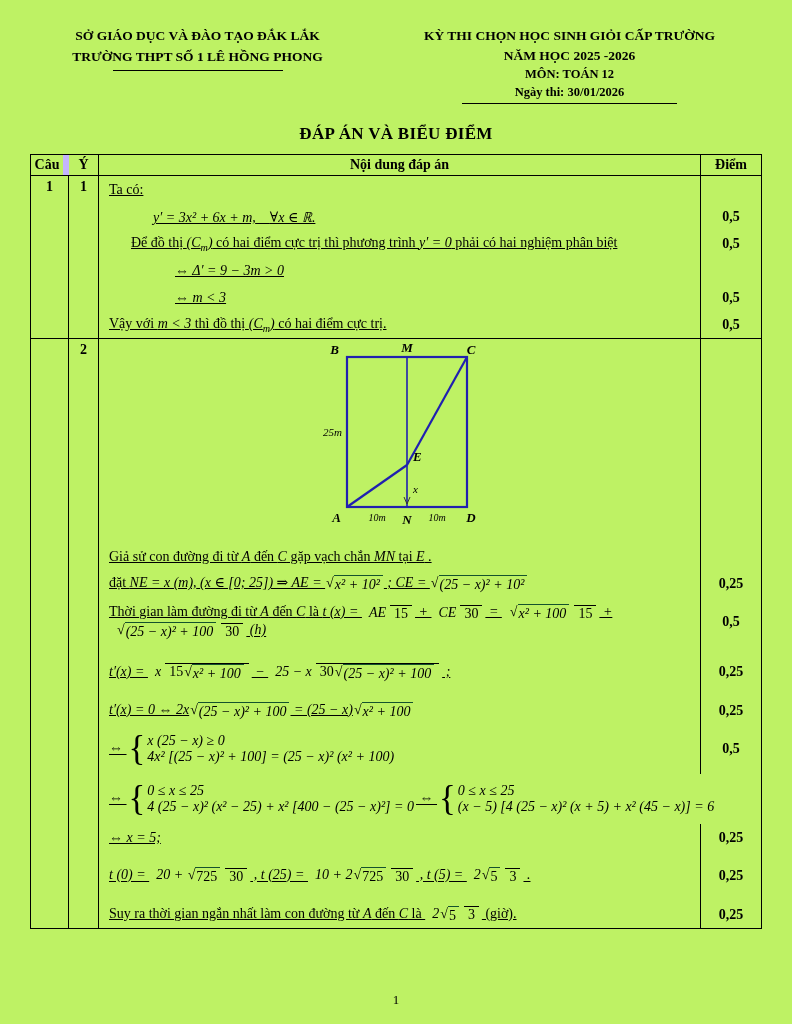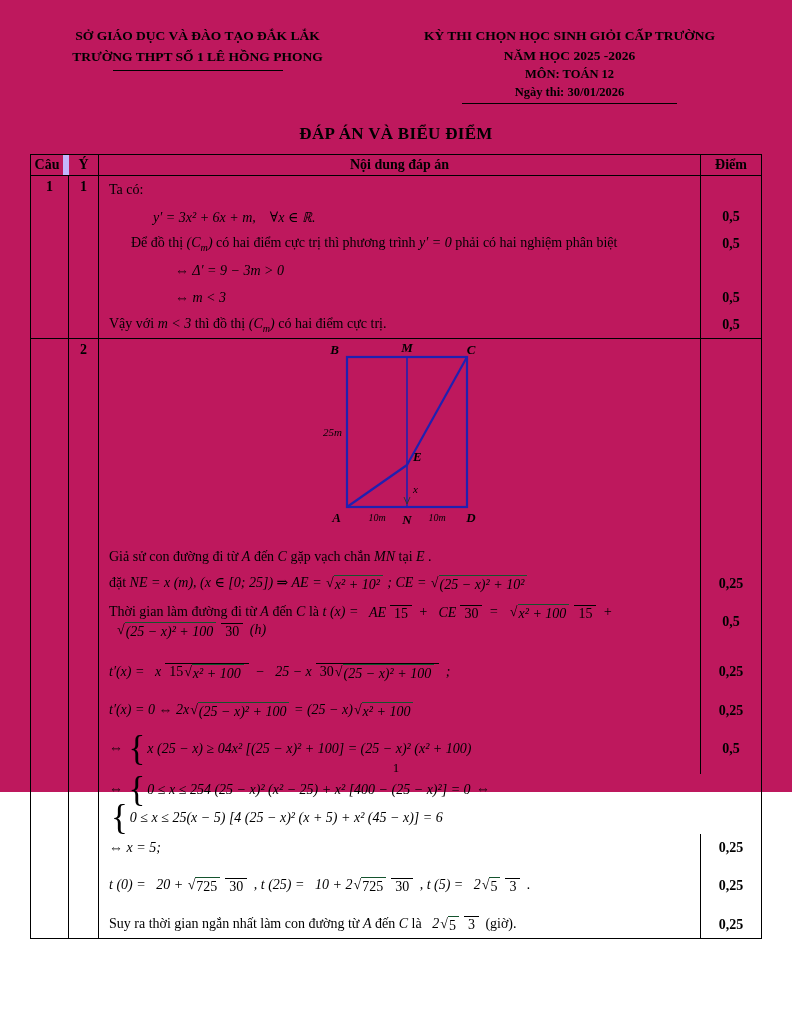--- a/index.html
+++ b/index.html
@@ -2,21 +2,21 @@
 <html style="--fig-line: #2020b0;"><head>
 <meta charset="utf-8">
 <style>
   * { box-sizing: border-box; margin: 0; padding: 0; }
   html, body { background: #ffffff; }
   body {
     width: 792px; height: 1024px; overflow: hidden;
     font-family: "Liberation Serif", "DejaVu Serif", serif;
     color: #000;
   }
-  .page { width: 792px; height: 792px; position: relative; background: #be185d; padding: 26px 30px 0 30px; }
+  .page { width: 792px; height: 1024px; position: relative; background: #bef264; padding: 26px 30px 0 30px; }
 
   
   .header { display: flex; justify-content: space-between; align-items: flex-start; }
   .hcol { text-align: center; font-weight: bold; }
   .hcol.left  { width: 335px; font-size: 13.5px; line-height: 1.55; }
   .hcol.right { width: 385px; font-size: 13.5px; line-height: 1.45; }
   .hline.sm { font-size: 12.5px; }
   .rule { border-top: 1px solid #000; margin: 2px auto 0 auto; }
   .rule.left-rule  { width: 170px; }
   .rule.right-rule { width: 215px; }
@@ -34,37 +34,37 @@
   .th.diem { width: 61px; border-left: 1px solid #000; }
 
   .trow { display: flex; }
   .trow + .trow { border-top: 1px solid #000; }
   .cellc { width: 38px; border-right: 1px solid #000; text-align: center; font-weight: bold; padding-top: 3px; }
   .celly { width: 30px; border-right: 1px solid #000; text-align: center; font-weight: bold; padding-top: 3px; }
   .lines { flex: 1; display: flex; flex-direction: column; }
   .line { display: flex; min-height: 27px; }
   .line.tall { min-height: 50px; }
   .lc { flex: 1; padding: 2px 6px 2px 10px; display: flex; align-items: center; }
-  .lc > .inner { display: block; width: 100%; }
+  .lc > .inner { display: block; width: 100%; text-decoration: underline; }
   .lc.center > .inner { text-align: center; }
   .sc { width: 61px; border-left: 1px solid #000; display: flex; align-items: center; justify-content: center; font-weight: bold; }
 
   
   .mtext { }
   .mi { font-style: italic; }
   .msub { font-style: italic; font-size: 0.72em; }
   .frac { display: inline-flex; flex-direction: row; align-items: center; vertical-align: middle; margin: 0 3px; line-height: 1.15; }
   .frac .num { padding: 0 4px; }
   .frac .den { padding: 0 4px; border-top: 1px solid #000; }
   .sqrt { display: inline-flex; align-items: flex-start; vertical-align: middle; margin: 0 1px; }
   .sqrt .rad { line-height: 1.15; font-style: normal; }
   .sqrt .rdc { border-top: 1px solid #14532d; padding: 0 3px 0 1px; line-height: 1.25; }
   .cases { display: inline-flex; align-items: center; vertical-align: middle; margin: 0 2px; }
   .cases .brace { font-size: 2.5em; font-weight: 400; line-height: 0.8; margin-right: 2px; font-style: normal; }
-  .cases .crows { display: inline-flex; flex-direction: row; gap: 0; text-align: left; }
+  .cases .crows { display: inline-flex; flex-direction: column; gap: 0; text-align: left; }
 
   
   .figure { display: inline-block; }
   .fl { stroke: var(--fig-line, #2020b0); stroke-width: 2.2; fill: none; }
   .fl.thin { stroke-width: 1.6; }
   .arr { stroke: #333; stroke-width: 1; fill: none; }
   .flab { font-family: "Liberation Serif", serif; font-weight: bold; font-style: italic; font-size: 13px; fill: #000; }
   .fdim { font-family: "Liberation Serif", serif; font-style: italic; font-size: 11px; fill: #000; }
   .fdim.sm { font-size: 10px; }
 

